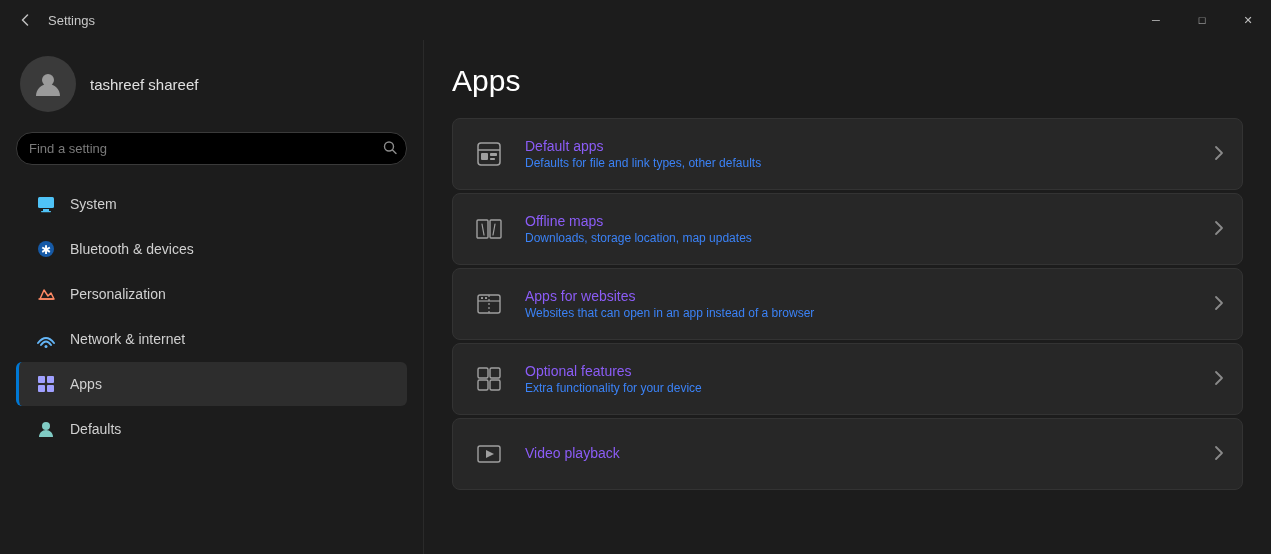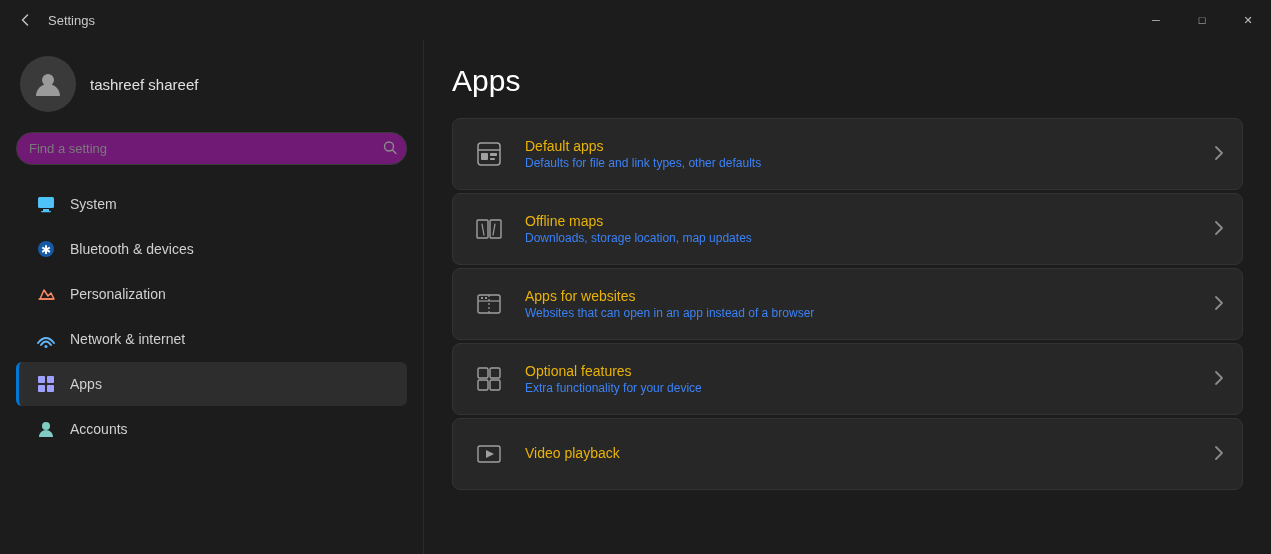--- a/index.html
+++ b/index.html
@@ -102,21 +102,21 @@
       color: #e0e0e0;
       font-weight: 400;
     }
 
     .search-box {
       margin: 0 16px 12px 16px;
       position: relative;
     }
     .search-input {
       width: 100%;
-      background: #701a75;
+      background: #000000;
       border: 1px solid #3a3a3a;
       border-radius: 16px;
       padding: 8px 36px 8px 12px;
       color: #a0a0a0;
       font-size: 13px;
       outline: none;
     }
     .search-input::placeholder { color: #7a7a7a; }
     .search-icon-wrap {
       position: absolute;
@@ -197,21 +197,21 @@
       justify-content: center;
       flex-shrink: 0;
       color: #c0c0c0;
       font-size: 20px;
     }
     .settings-item-text {
       flex: 1;
     }
     .settings-item-title {
       font-size: 14px;
-      color: #eab308;
+      color: #8b5cf6;
       font-weight: 400;
       margin-bottom: 2px;
     }
     .settings-item-desc {
       font-size: 12px;
       color: #3b82f6;
     }
     .settings-item-chevron {
       color: #8a8a8a;
       font-size: 14px;
@@ -314,21 +314,21 @@
         <span>Apps</span>
       </div>
 
       <div class="nav-item">
         <span class="nav-icon">
           <svg width="20" height="20" viewBox="0 0 20 20" fill="none">
             <circle cx="10" cy="7" r="4" fill="#80cbc4"></circle>
             <path d="M3 18c0-3.866 3.134-7 7-7s7 3.134 7 7" fill="#80cbc4"></path>
           </svg>
         </span>
-        <span>Accounts</span>
+        <span>Defaults</span>
       </div>
     </div>
   </div>
 
   <div class="content">
     <h1 class="page-title">Apps</h1>
 
     <div class="settings-list">
 
       <div class="settings-item">

